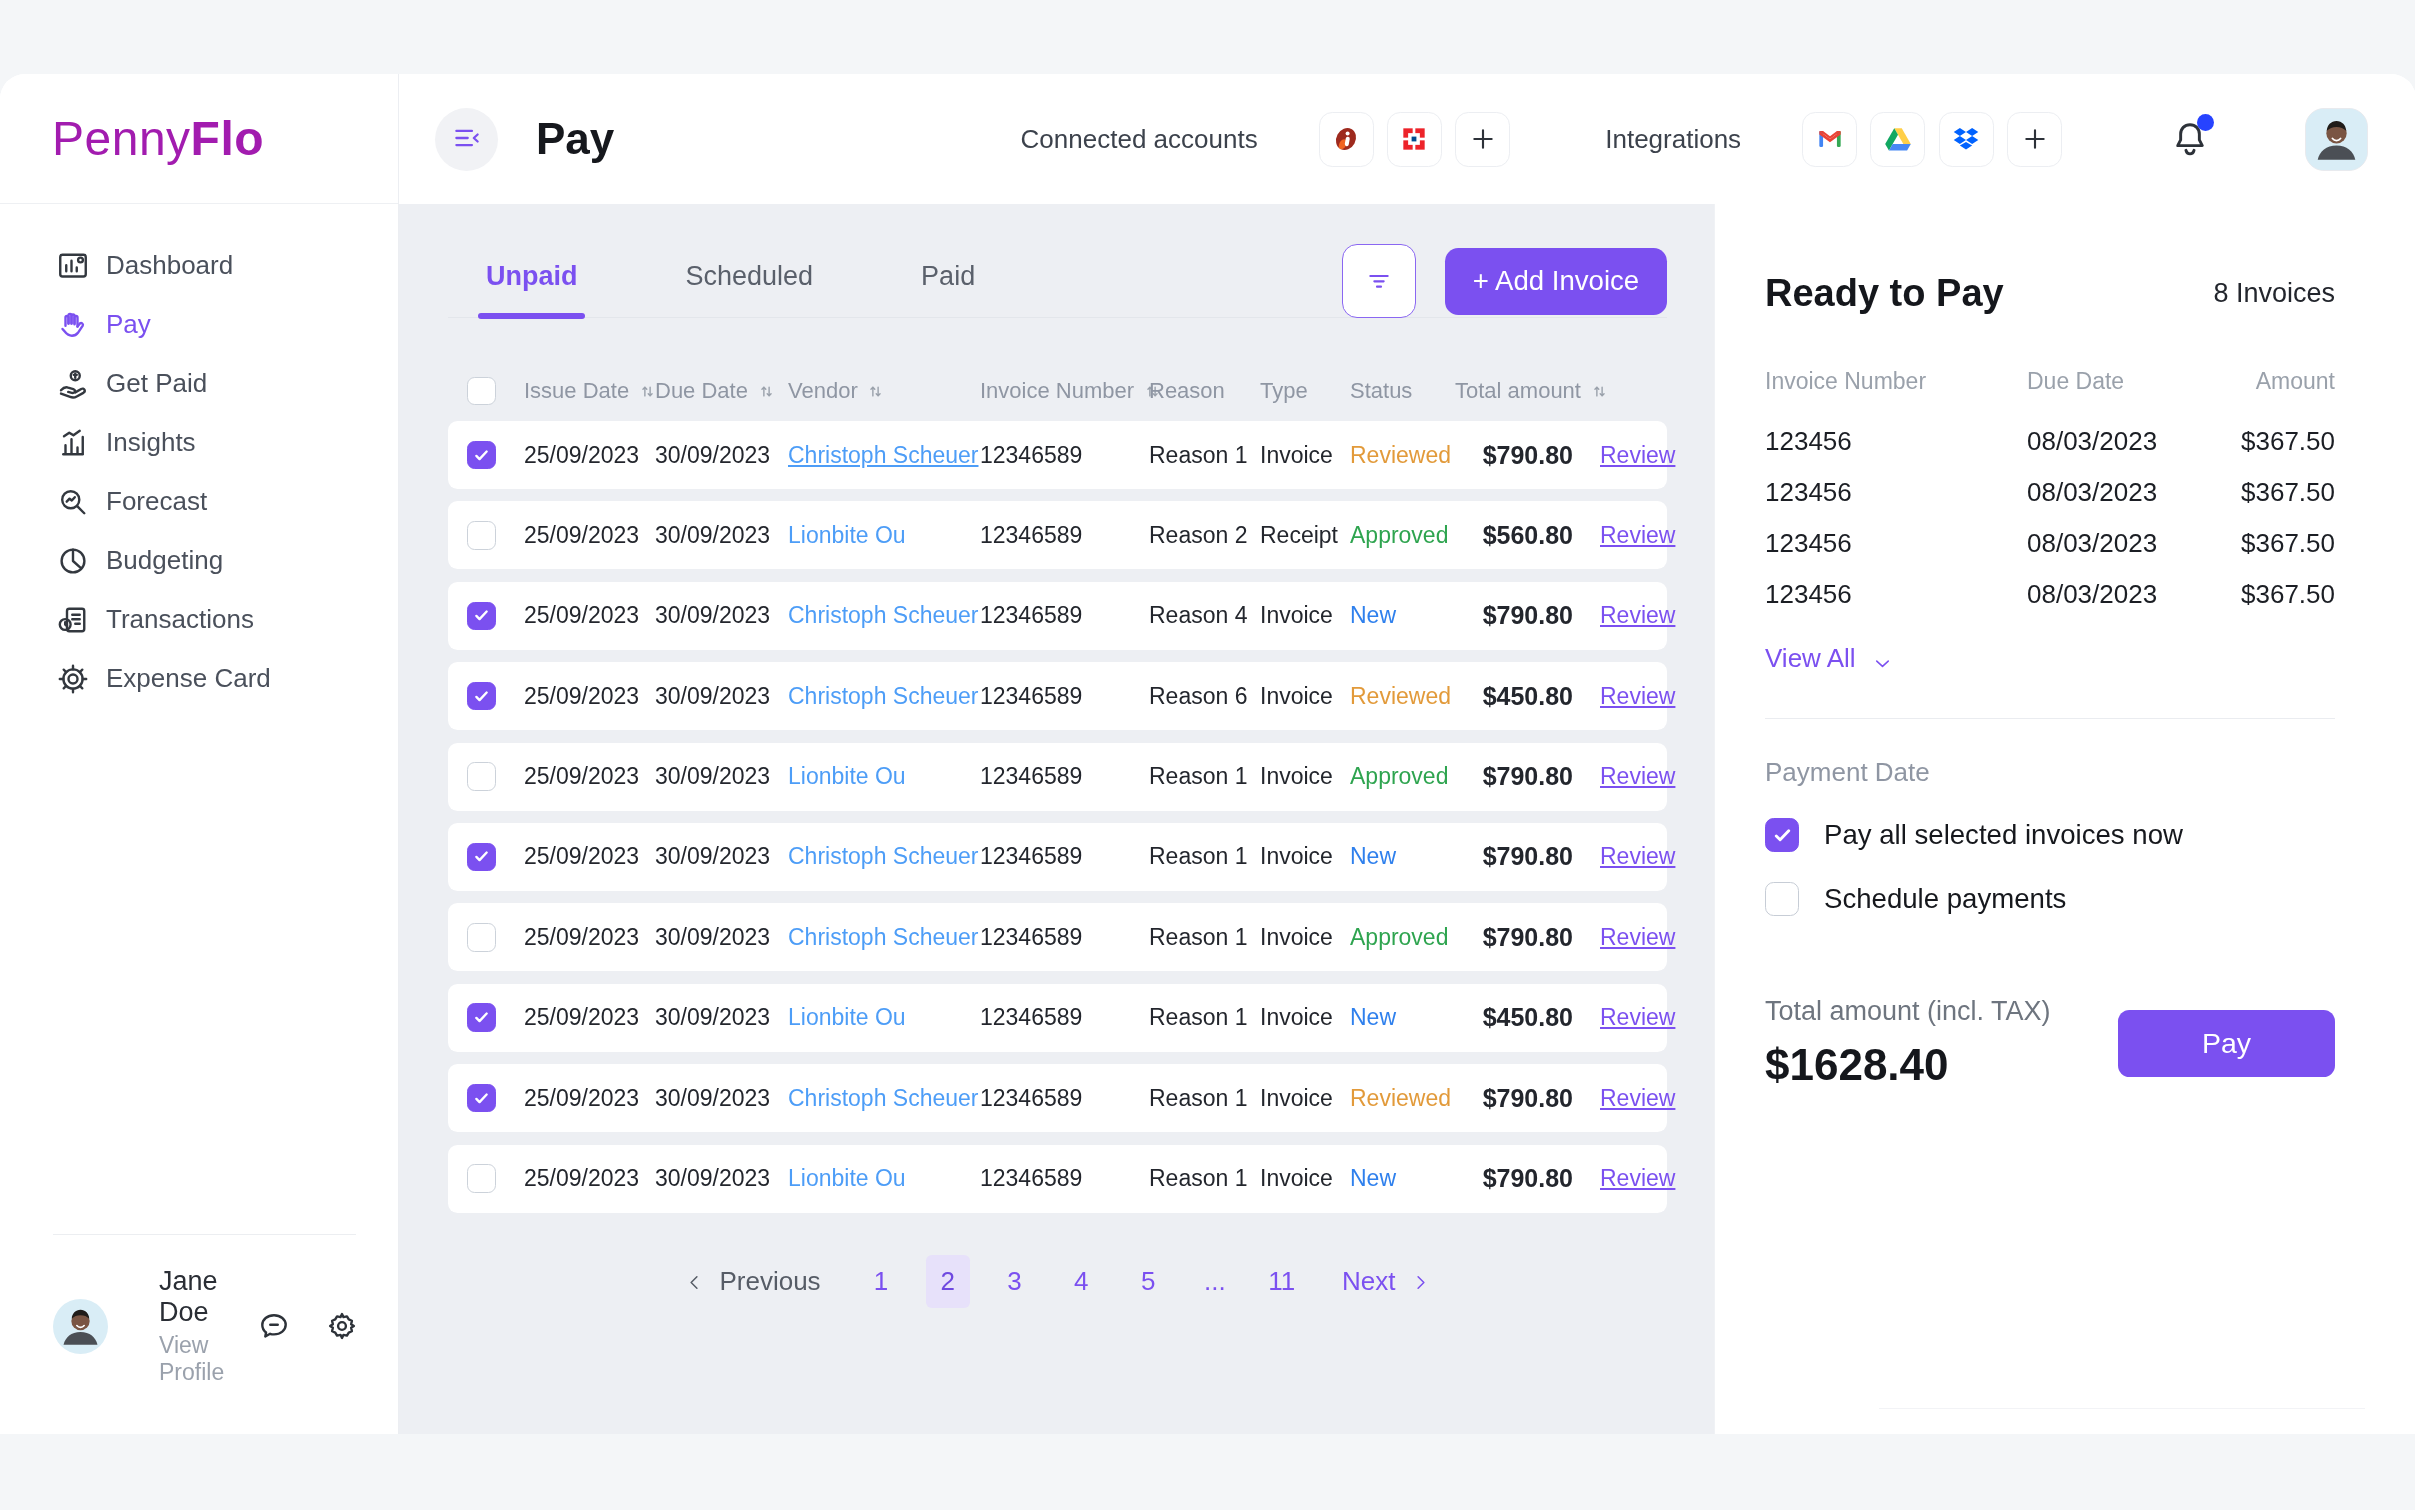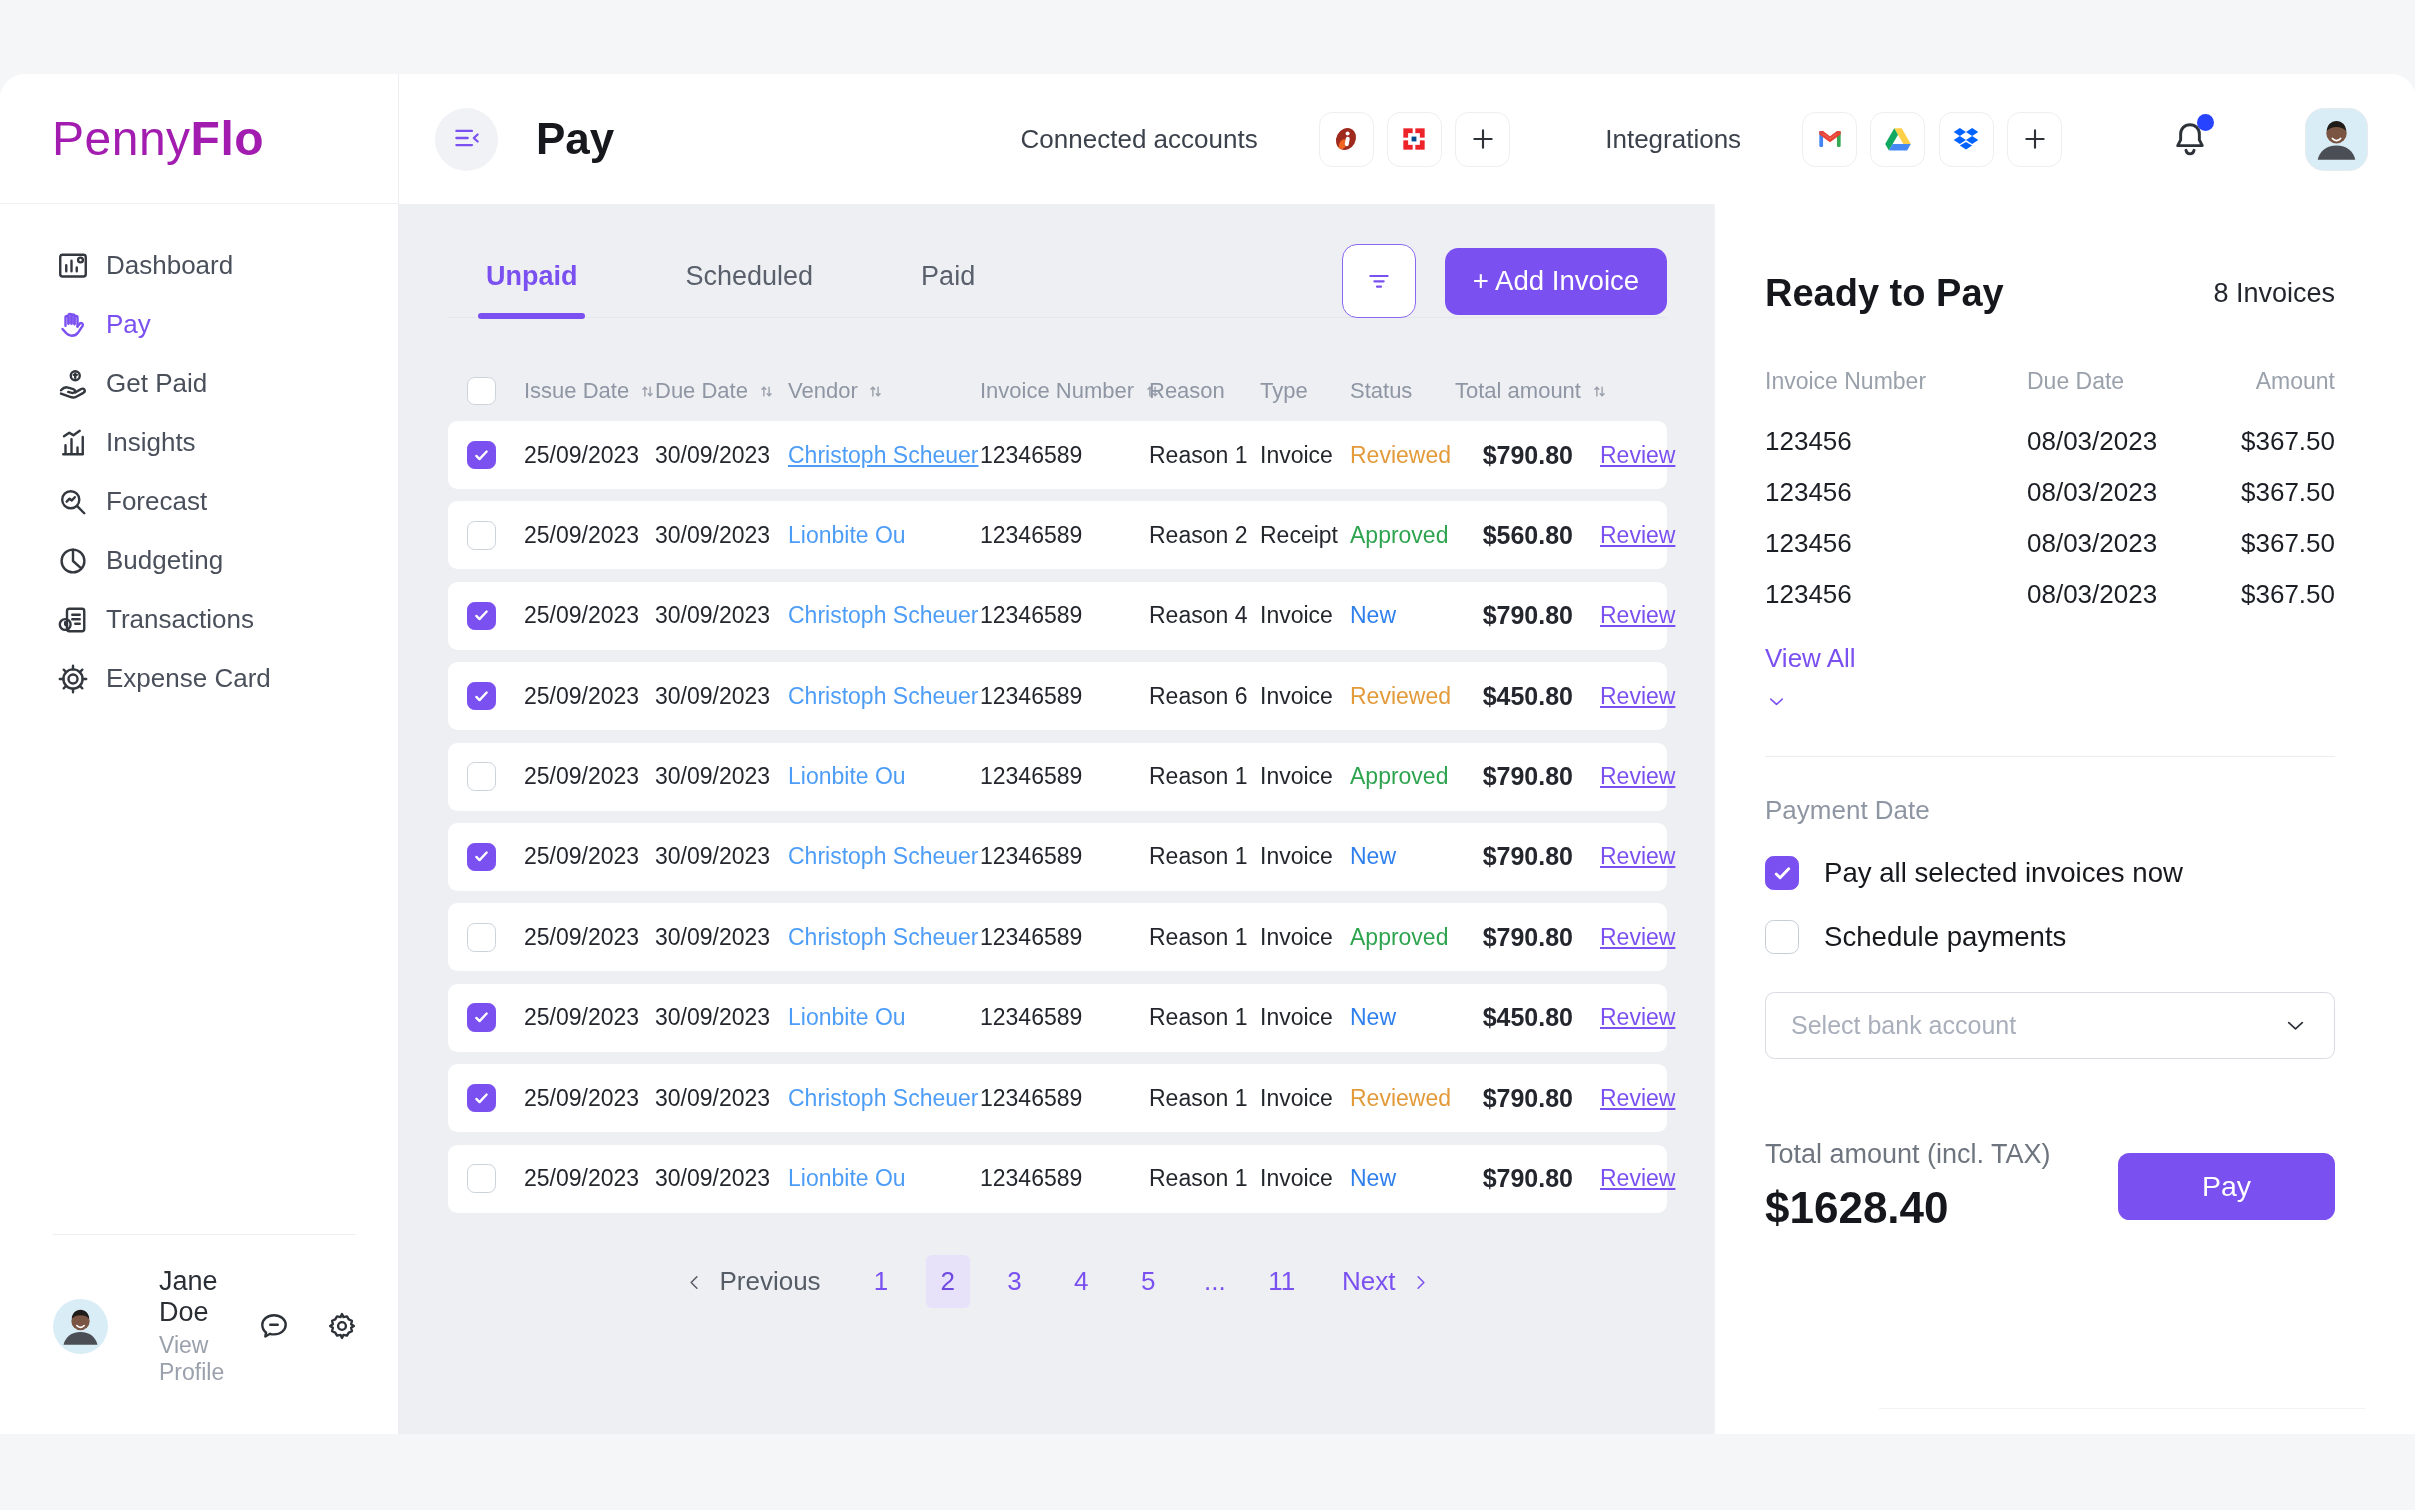--- a/index.html
+++ b/index.html
@@ -93,21 +93,21 @@
   
   .panel{position:absolute;right:0;top:130px;width:702px;bottom:0;background:#fff;border-left:1.9px solid #f0f2f5;padding:68px 81px 0 50px;border-radius:0 0 0 0;}
   .p-head{display:flex;justify-content:space-between;align-items:center;}
   .p-title{font-size:38px;font-weight:700;color:#15171c;}
   .p-count{font-size:27px;color:#23262d;}
   .p-thead{display:grid;grid-template-columns:262px 202px 1fr;color:#9aa1ab;font-size:23px;margin-top:53px;}
   .p-thead .r{text-align:right;}
   .p-trow{display:grid;grid-template-columns:262px 202px 1fr;font-size:26px;color:#1b1e24;height:51px;align-items:center;font-weight:500;}
   .p-tbody{margin-top:21px;}
   .p-trow .r{text-align:right;}
-  .view-all{margin-top:23px;color:#7b50f0;font-size:26px;display:flex;align-items:flex-start;gap:15px;cursor:pointer;flex-direction:column;}
+  .view-all{margin-top:23px;color:#7b50f0;font-size:26px;display:flex;align-items:flex-end;gap:15px;cursor:pointer;}
   .view-all .pg-chev{color:#7b50f0;}
   .p-div{margin-top:44px;border-top:1.9px solid #eaecf0;}
   .p-label{margin-top:38px;color:#8f96a3;font-size:26px;}
   .cb-row{display:flex;align-items:center;gap:25px;margin-top:30px;font-size:27.6px;color:#16181d;cursor:pointer;}
   .cb-big{width:34px;height:34px;border-radius:8.6px;border:1.9px solid #c7cdd6;background:#fff;display:flex;align-items:center;justify-content:center;flex:0 0 34px;}
   .cb-big svg{width:23px;height:23px;display:none;}
   .cb-big.on{background:#7b50f0;border-color:#7b50f0;}
   .cb-big.on svg{display:block;}
   .select{margin-top:38px;height:67px;border:1.9px solid #d8dbe1;border-radius:9.5px;display:flex;align-items:center;padding:0 25px;color:#a9afbb;font-size:25px;cursor:pointer;background:#fff;}
   .select .pg-chev{margin-left:auto;color:#2f343c;width:27px;height:27px;}
@@ -579,26 +579,20 @@
               <path d="M5.5 12.5l4 4 9-9.5"></path>
             </svg>
           </span>
         <span>Pay all selected invoices now</span>
       </div>
       <div class="cb-row">
         <span class="cb-big" id="cb-schedule"></span>
         <span>Schedule payments</span>
       </div>
 
-      <div class="select">
-        <span>Select bank account</span>
-        <span class="pg-chev" id="chev-sel"><svg viewBox="0 0 24 24" fill="none" stroke="currentColor" stroke-width="1.6" stroke-linecap="round" stroke-linejoin="round">
-              <path d="M6 9.5l6 5.5 6-5.5"></path>
-            </svg></span>
-      </div>
 
       <div class="total-row">
         <div>
           <div class="total-label">Total amount (incl. TAX)</div>
           <div class="total-val">$1628.40</div>
         </div>
         <div class="pay-btn">Pay</div>
       </div>
       <div class="foot-line"></div>
     </section>

